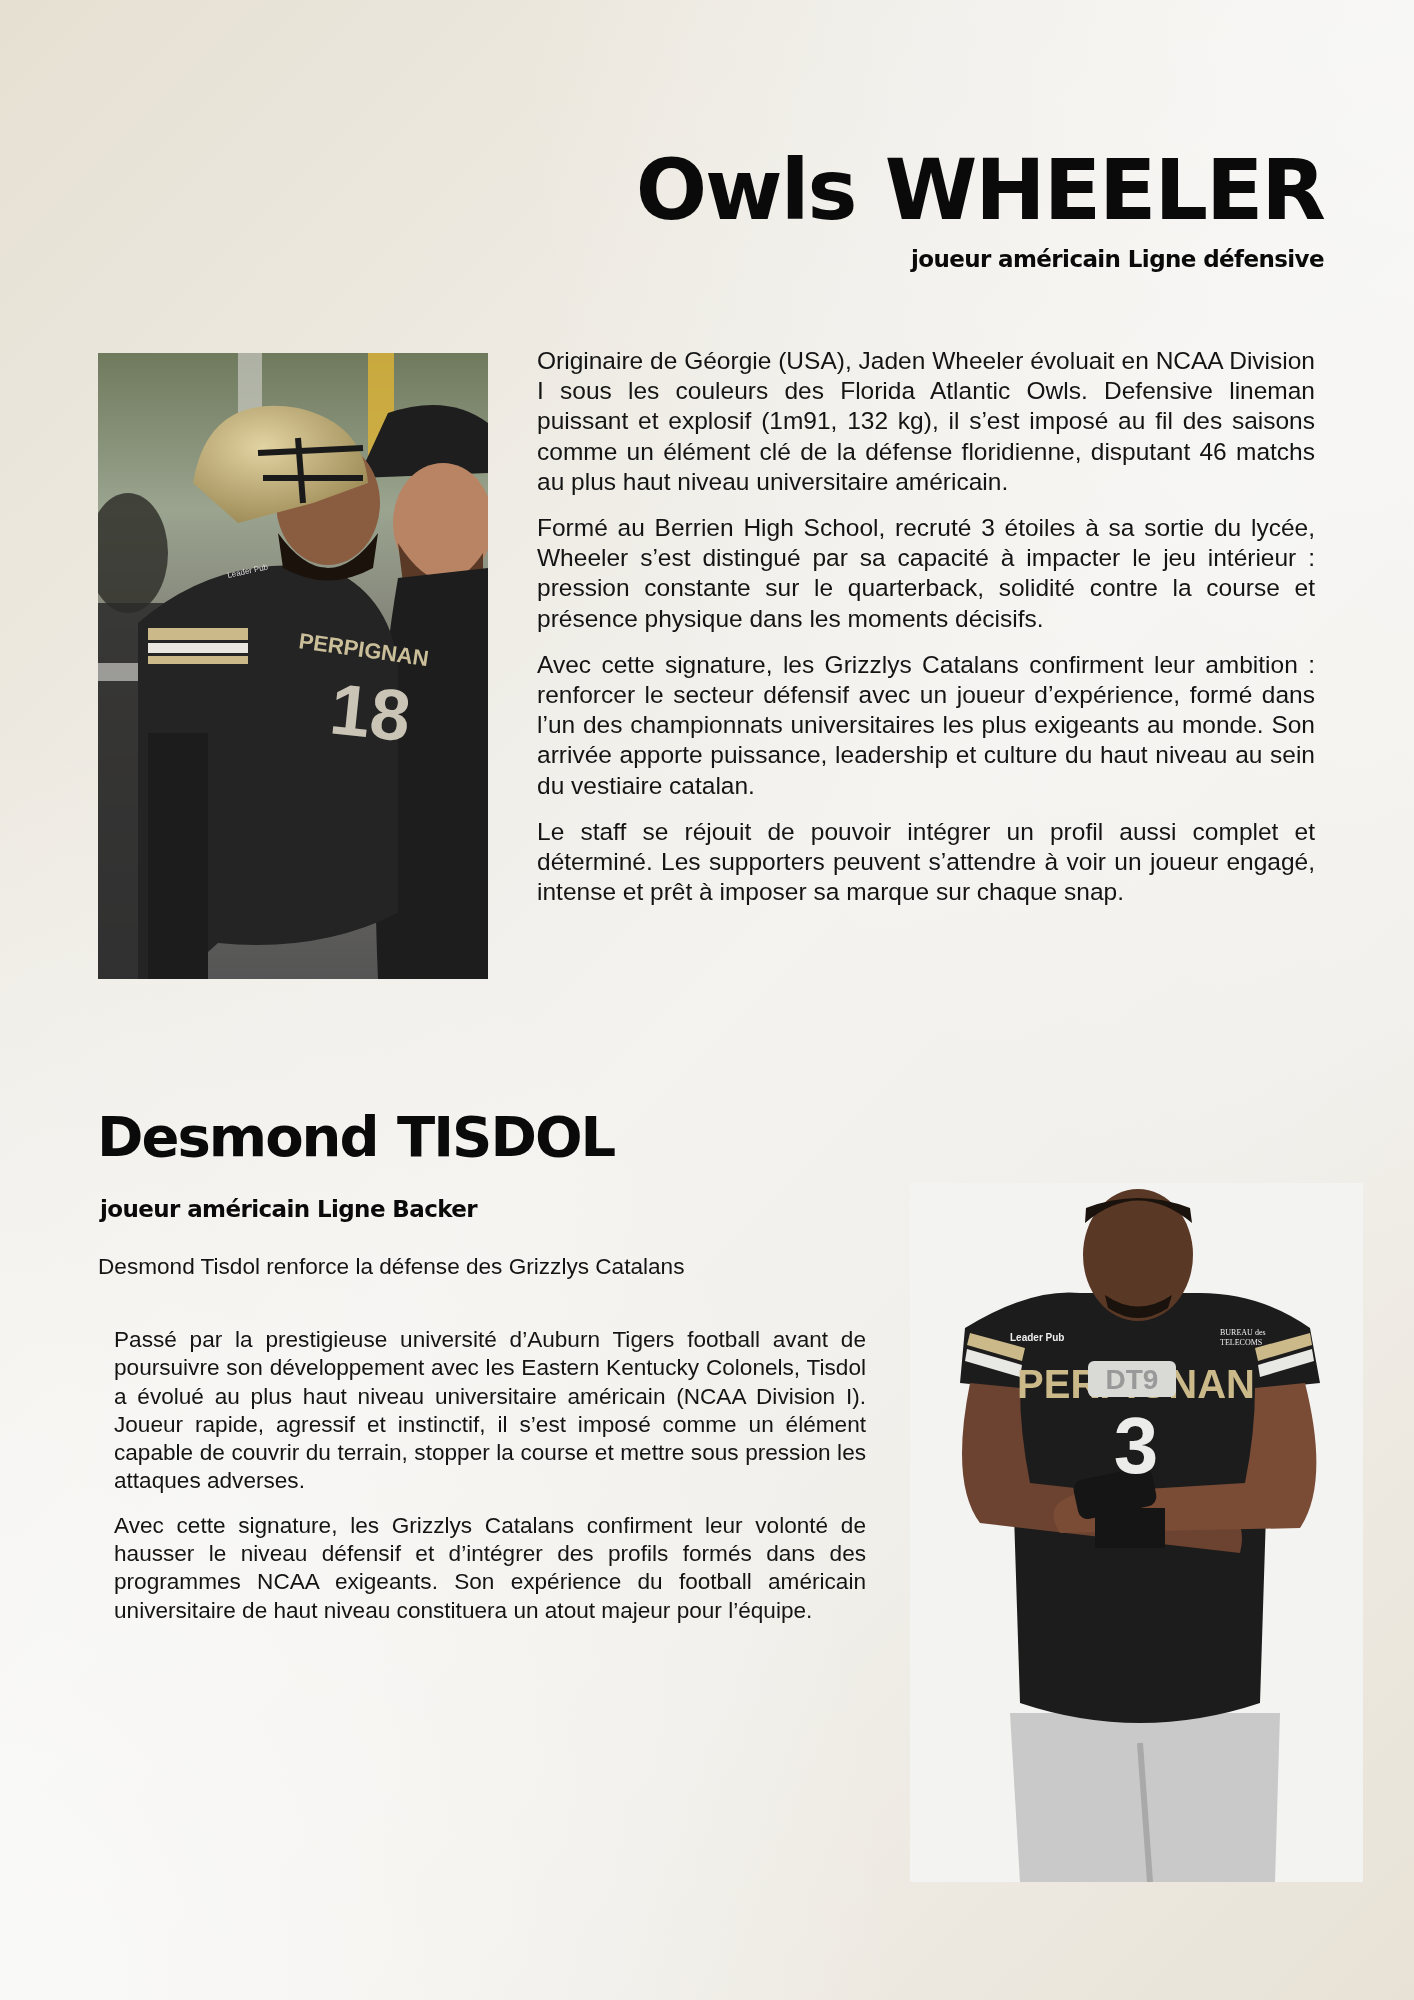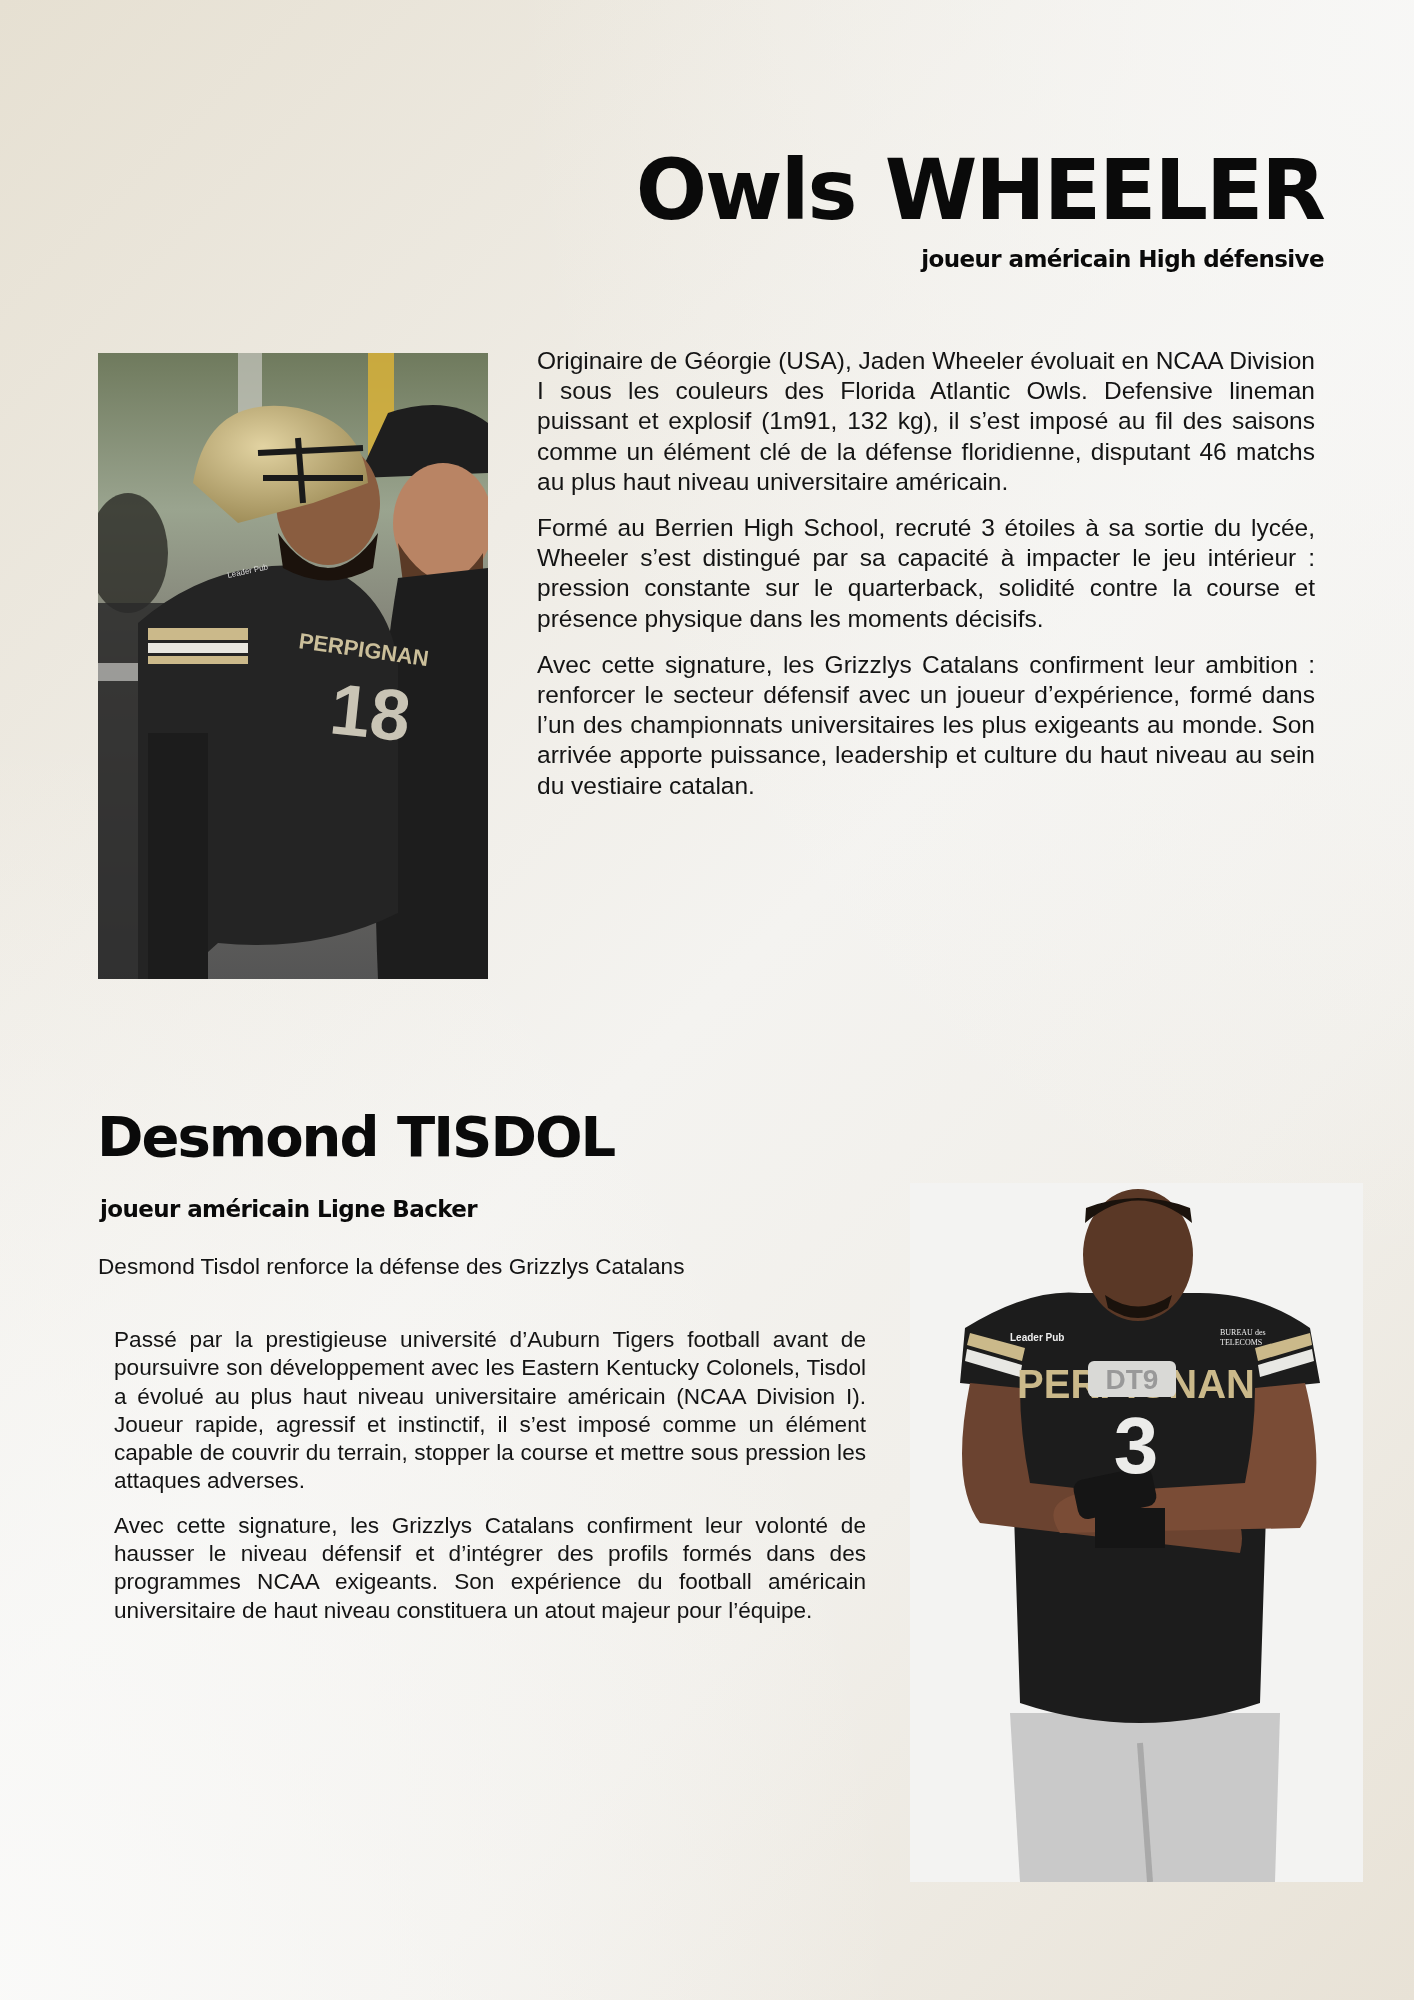--- a/index.html
+++ b/index.html
@@ -33,21 +33,21 @@
   .photo { overflow: hidden; }
   .photo svg { display: block; width: 100%; height: 100%; }
 </style>
 </head>
 <body>
 
 <section>
   <h1 class="abs title" style="right: 90px; top: 148px; font-size: 84px; margin:0;">
     <span>Owls</span><span style="letter-spacing:0"> </span><span>WHEELER</span>
   </h1>
-  <div class="abs subtitle" style="right: 90px; top: 246px;">joueur américain High défensive</div>
+  <div class="abs subtitle" style="right: 90px; top: 246px;">joueur américain Ligne défensive</div>
 
   <div class="abs photo" style="left: 98px; top: 353px; width: 390px; height: 626px;">
     <svg viewBox="0 0 390 626" preserveAspectRatio="none">
       <defs>
         <linearGradient id="bg1" x1="0" y1="0" x2="0" y2="1">
           <stop offset="0" stop-color="#6f7a5d"></stop>
           <stop offset="0.25" stop-color="#9aa48f"></stop>
           <stop offset="0.5" stop-color="#7d7a72"></stop>
           <stop offset="1" stop-color="#555"></stop>
         </linearGradient>
@@ -84,20 +84,21 @@
       <text x="230" y="380" font-family="Liberation Sans, sans-serif" font-weight="bold" font-size="72" fill="#c9c4b5" transform="rotate(6 230 380)">18</text>
       <text x="130" y="225" font-family="Liberation Sans, sans-serif" font-size="8" fill="#ddd" transform="rotate(-12 130 225)">Leader Pub</text>
       <rect x="50" y="380" width="60" height="246" fill="#1c1c1c"></rect>
     </svg>
   </div>
 
   <div class="abs body-text" style="left: 521px; top: 330px; width: 810px;">
     <p>Originaire de Géorgie (USA), Jaden Wheeler évoluait en NCAA Division I sous les couleurs des Florida Atlantic Owls. Defensive lineman puissant et explosif (1m91, 132 kg), il s’est imposé au fil des saisons comme un élément clé de la défense floridienne, disputant 46 matchs au plus haut niveau universitaire américain.</p>
     <p>Formé au Berrien High School, recruté 3 étoiles à sa sortie du lycée, Wheeler s’est distingué par sa capacité à impacter le jeu intérieur : pression constante sur le quarterback, solidité contre la course et présence physique dans les moments décisifs.</p>
     <p>Avec cette signature, les Grizzlys Catalans confirment leur ambition : renforcer le secteur défensif avec un joueur d’expérience, formé dans l’un des championnats universitaires les plus exigeants au monde. Son arrivée apporte puissance, leadership et culture du haut niveau au sein du vestiaire catalan.</p>
+    <p>Le staff se réjouit de pouvoir intégrer un profil aussi complet et déterminé. Les supporters peuvent s’attendre à voir un joueur engagé, intense et prêt à imposer sa marque sur chaque snap.</p>
   </div>
 </section>
 
 <section>
   <h1 class="abs title" style="left: 85px; top: 1097px; font-size: 56px; margin:12px;">
     <span>Desmond</span><span style="letter-spacing:0"> </span><span>TISDOL</span>
   </h1>
   <div class="abs subtitle" style="left: 100px; top: 1196px;">joueur américain Ligne Backer</div>
 
   <div class="abs body-text t2" style="left: 98px; top: 1253px; width: 784px; text-align: left;">Desmond Tisdol renforce la défense des Grizzlys Catalans</div>

